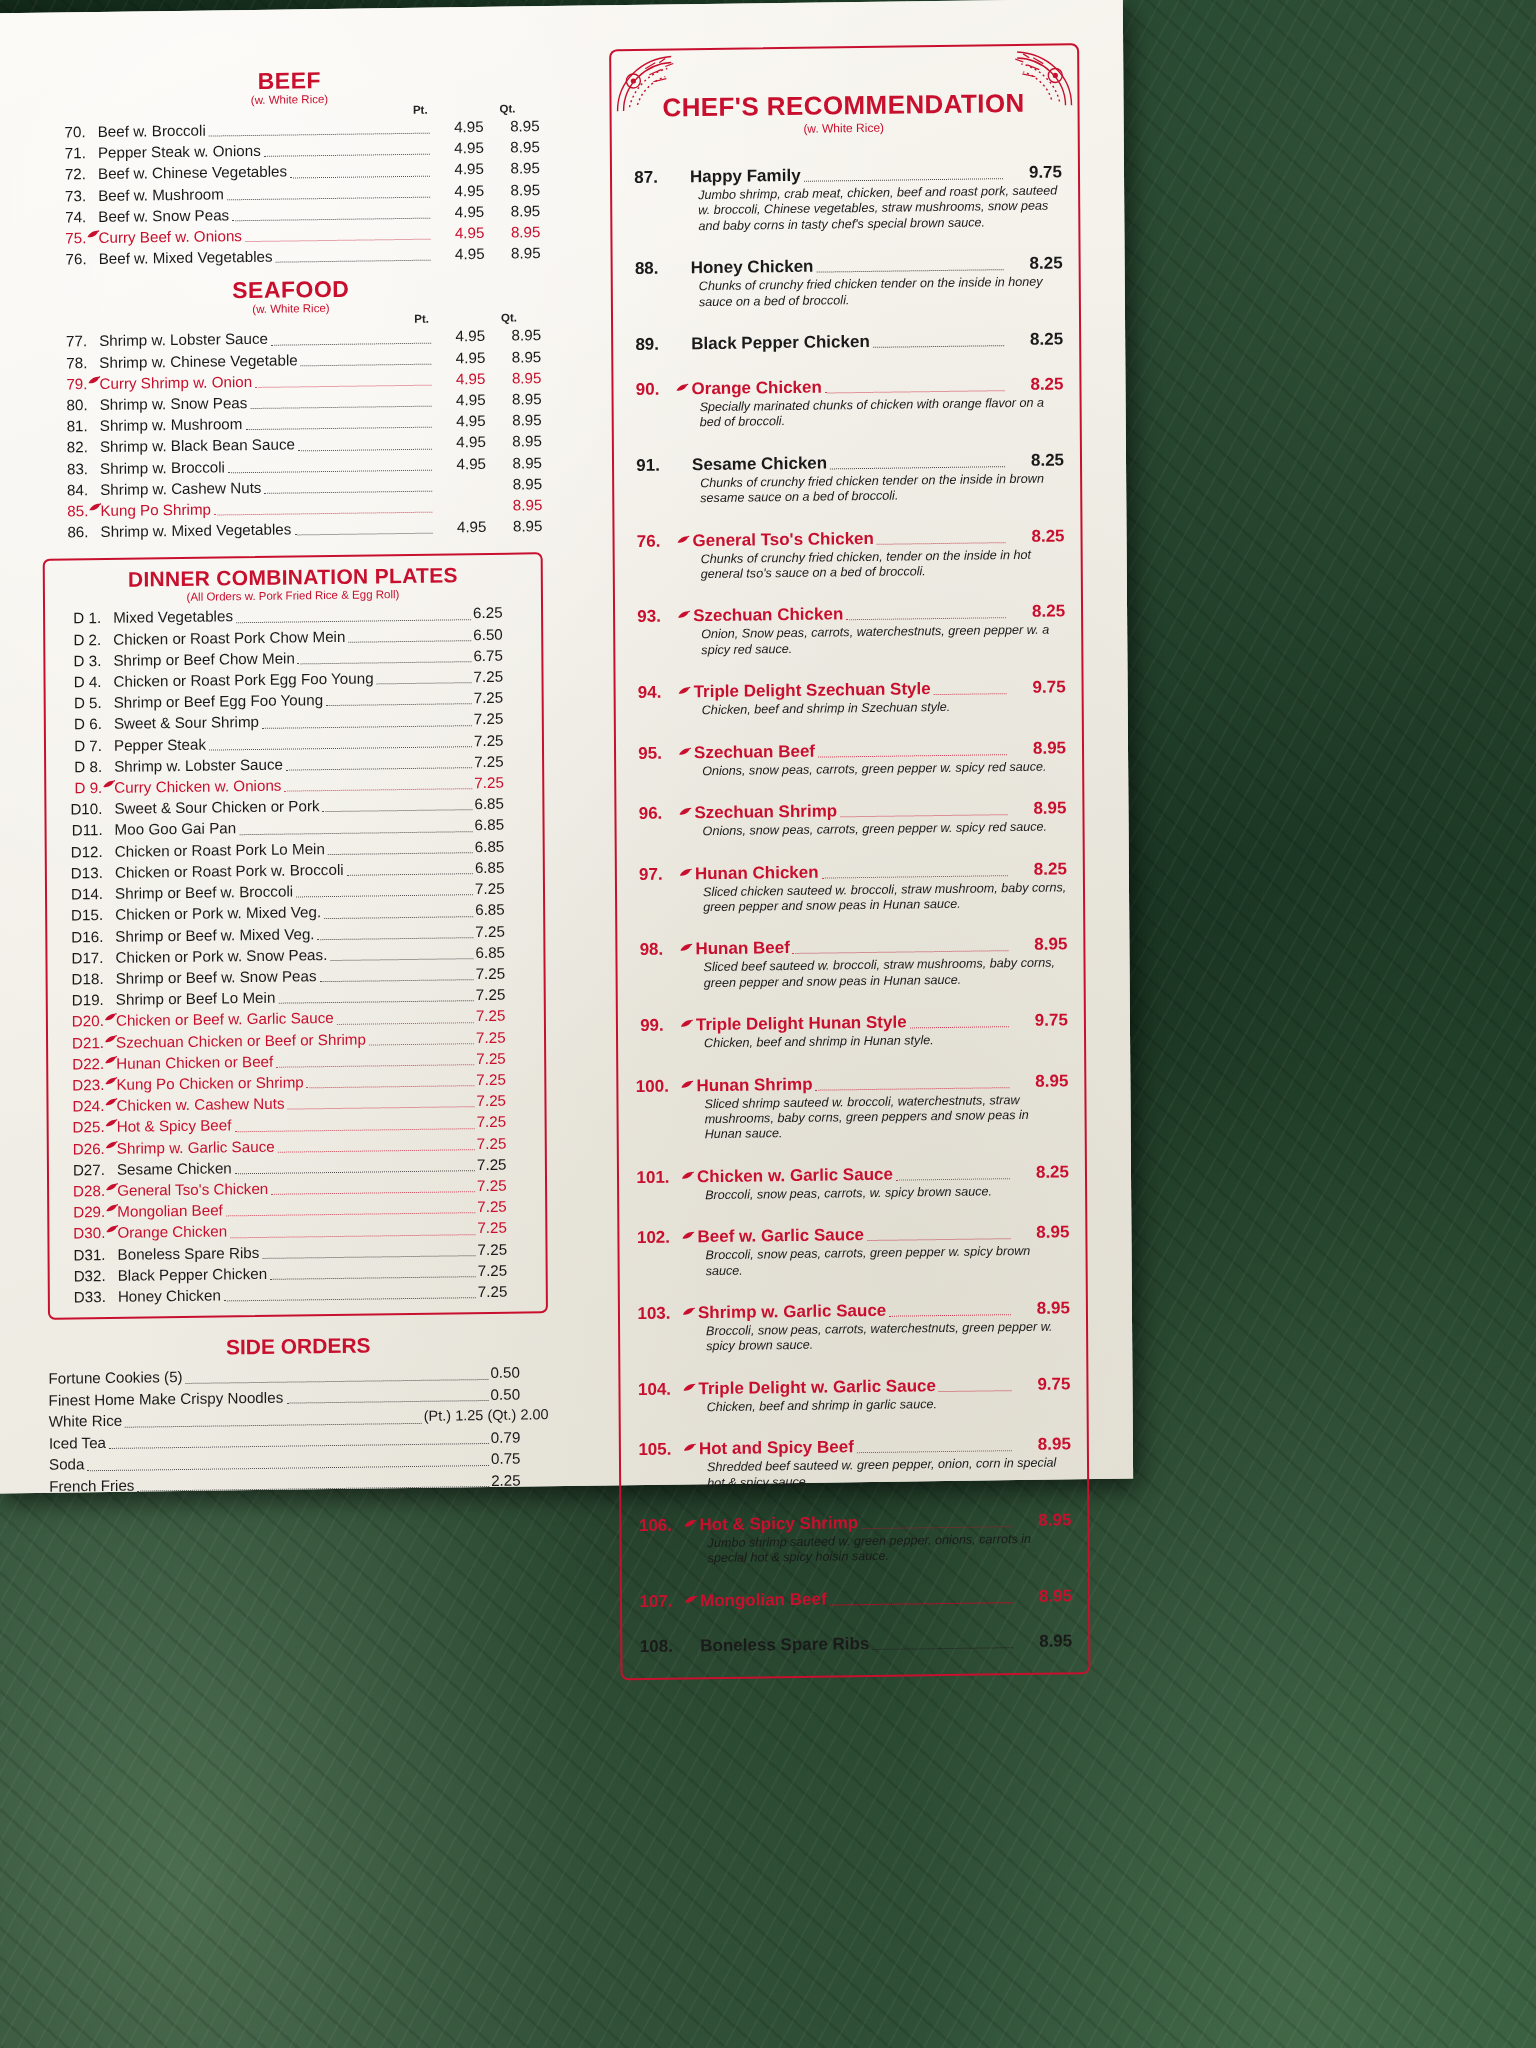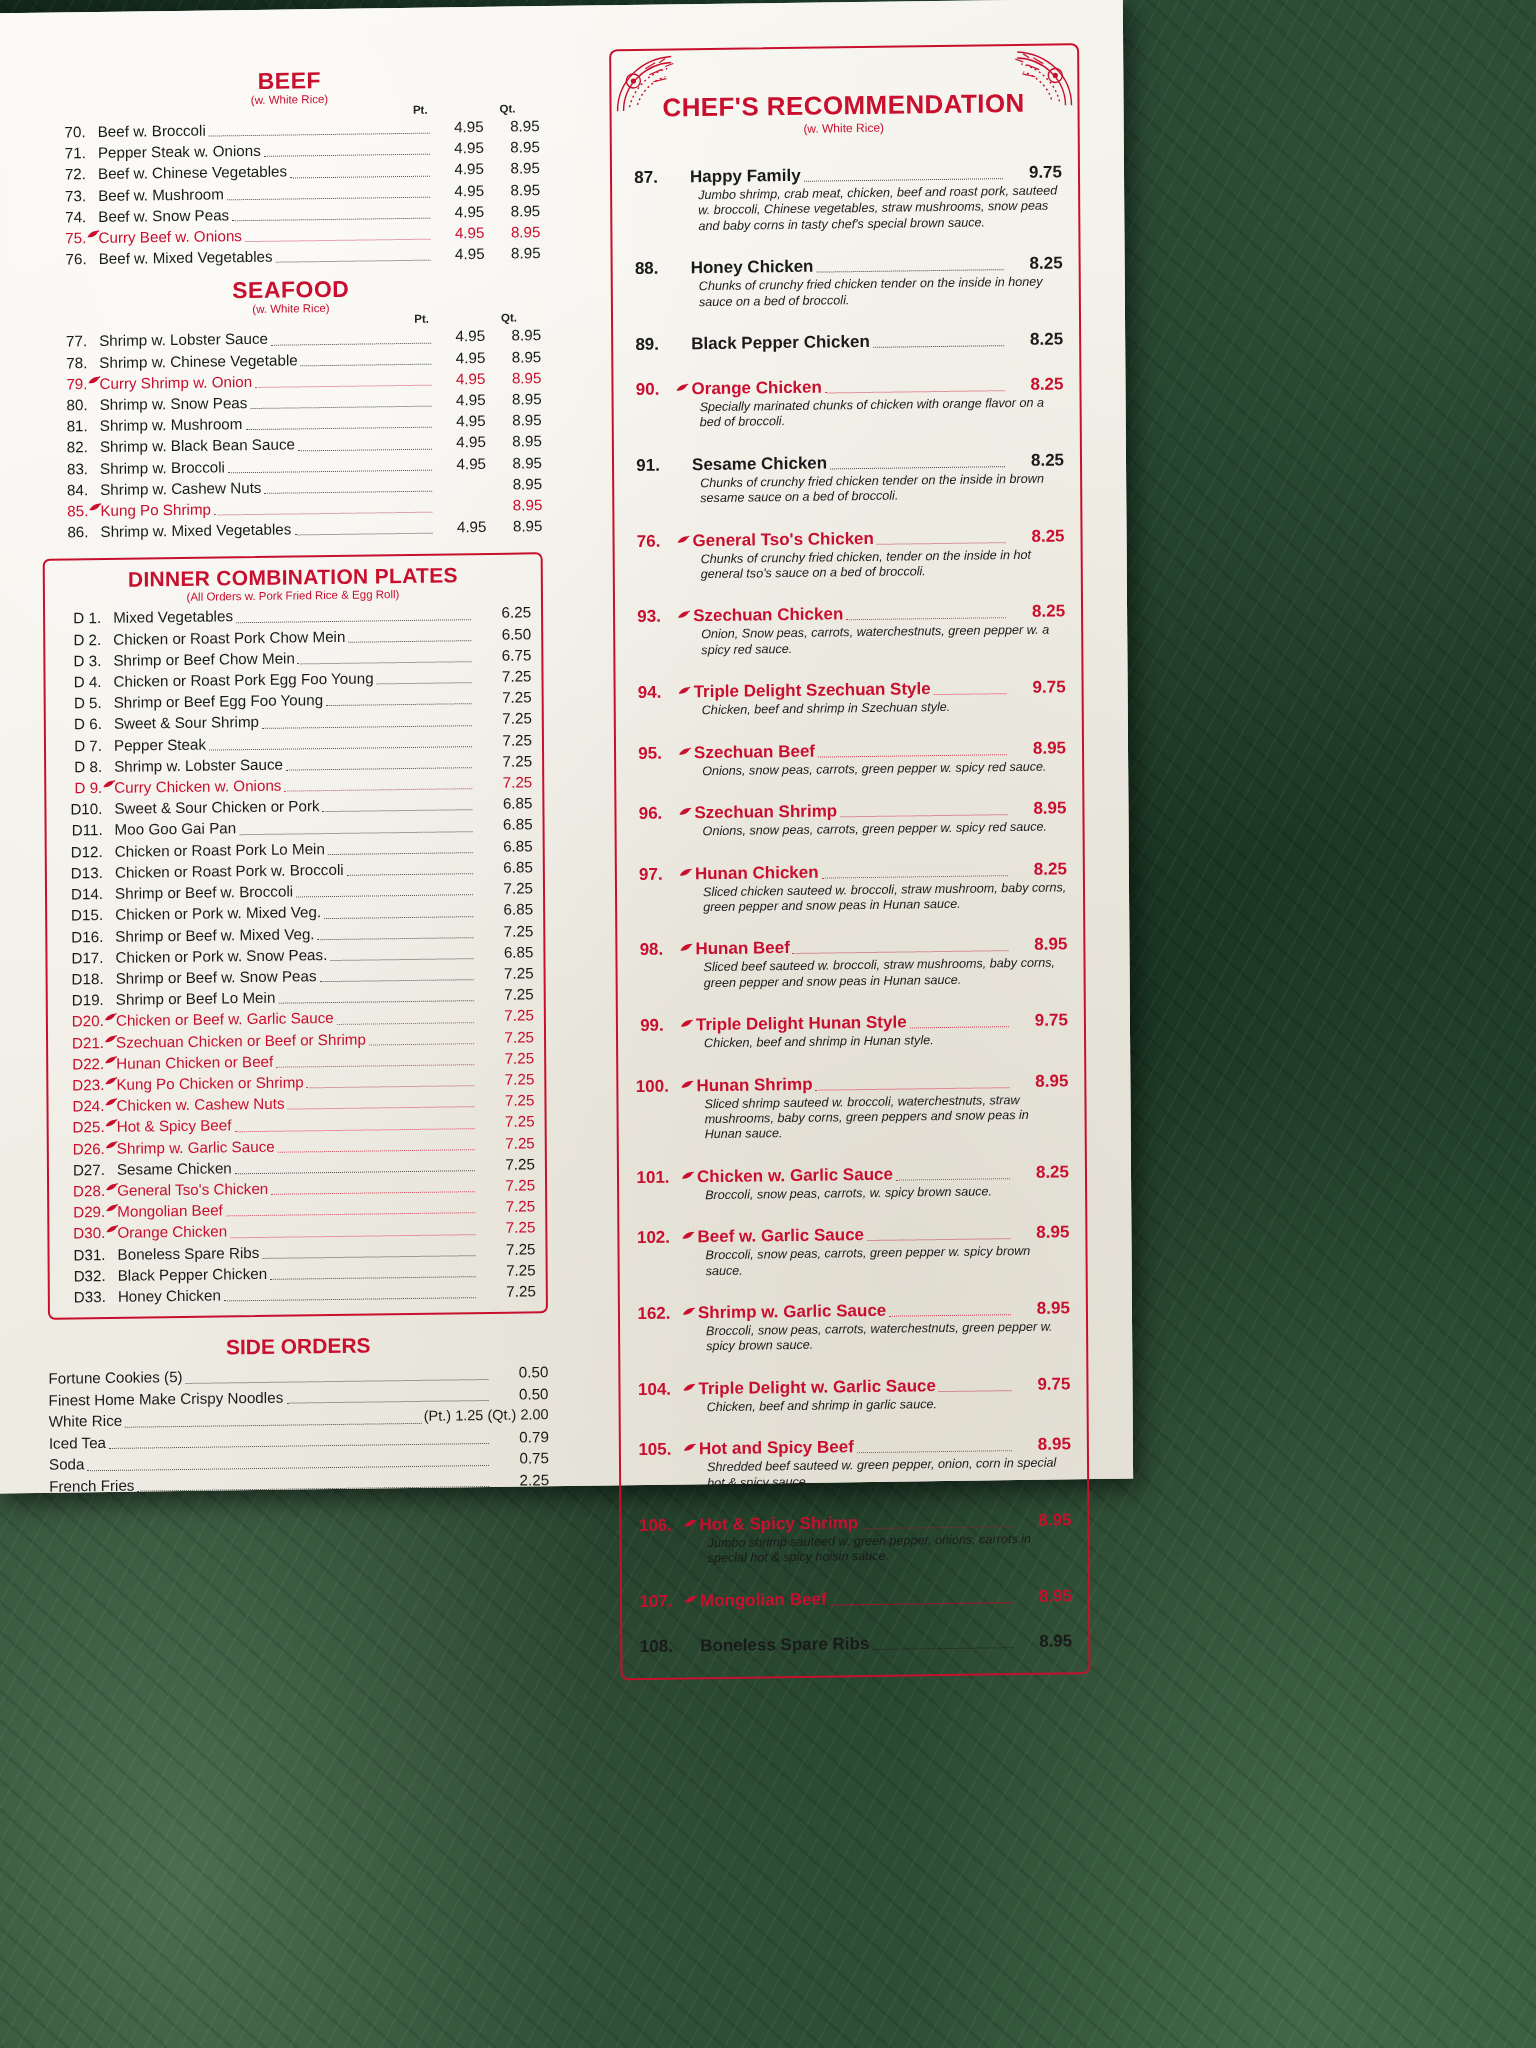--- a/index.html
+++ b/index.html
@@ -98,21 +98,21 @@
   .dots {
     flex:1 1 auto;
     border-bottom:1.6px dotted currentColor;
     margin:0 2px 4px 3px;
     min-width:6px;
     opacity:.75;
   }
   .row { display:flex; align-items:flex-end; }
   .p1 { width:52px; text-align:right; }
   .p2 { width:56px; text-align:right; }
-  .p-one { width:58px; text-align:right; }
+  .p-one { width:58px; text-align:left; }
 
   
   .boxed {
     border:2px solid #c8102e;
     border-radius:7px;
     padding:8px 10px 10px 10px;
     margin-top:16px;
     position:relative;
   }
   .boxed-title {
@@ -882,21 +882,21 @@
                     <path d="M11.5 1.5 L12.8 0.6" stroke="#c8102e" stroke-width="1.2"></path>
                   </svg></span>
                 <span class="cname">Beef w. Garlic Sauce</span>
                 <span class="cdots"></span>
                 <span class="cprice">8.95</span>
               </div>
               <div class="chef-desc">Broccoli, snow peas, carrots, green pepper w. spicy brown sauce.</div>
             </div>
             <div class="chef-item">
               <div class="chef-line red">
-                <span class="cnum red">162.</span>
+                <span class="cnum red">103.</span>
                 <span class="cchili"><svg width="13" height="10" viewBox="0 0 13 10">
                     <path d="M12 1 C8 0 3 3 1 7 C5 8 10 6 12 1 Z" fill="#c8102e"></path>
                     <path d="M11.5 1.5 L12.8 0.6" stroke="#c8102e" stroke-width="1.2"></path>
                   </svg></span>
                 <span class="cname">Shrimp w. Garlic Sauce</span>
                 <span class="cdots"></span>
                 <span class="cprice">8.95</span>
               </div>
               <div class="chef-desc">Broccoli, snow peas, carrots, waterchestnuts, green pepper w. spicy brown sauce.</div>
             </div>

